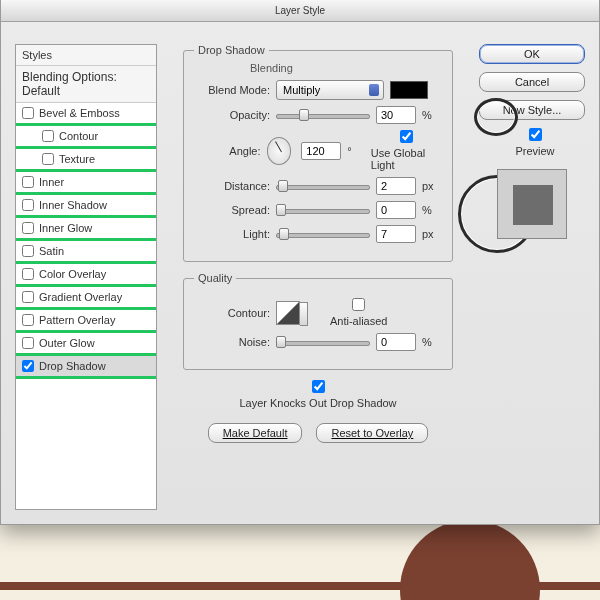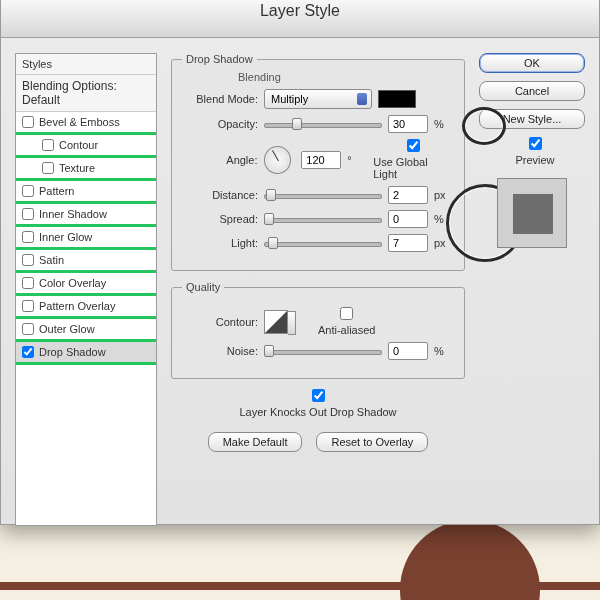--- a/index.html
+++ b/index.html
@@ -7,25 +7,25 @@
   .canvas-bg { position: absolute; top: 0; left: 0; right: 0; bottom: 0; background: #f4efe0; }
   .brown-circle { position: absolute; width: 140px; height: 140px; border-radius: 50%; background: #7a4030; left: 400px; top: 520px; }
   .brown-line { position: absolute; left: 0; right: 0; top: 582px; height: 8px; background: #7a4030; }
   .dialog {
     position: absolute; left: 0; top: 0; width: 600px; height: 525px;
     background: linear-gradient(#ebebeb,#e2e2e2);
     border: 1px solid #9a9a9a; border-top: none;
     box-shadow: 0 8px 20px rgba(0,0,0,.35);
   }
   .titlebar {
-    height: 38px; line-height: 22px; text-align: center;
+    height: 22px; line-height: 22px; text-align: center;
     background: linear-gradient(#f7f7f7,#d6d6d6);
-    border-bottom: 1px solid #a0a0a0; color: #333; font-size: 16px;
-  }
-  .content { display: flex; padding: 15px 14px 14px 14px; gap: 12px; height: calc(100% - 22px); }
+    border-bottom: 1px solid #a0a0a0; color: #333; font-size: 10px;
+  }
+  .content { display: flex; padding: 22px 14px 14px 14px; gap: 24px; height: calc(100% - 22px); }
   
   .styles-panel {
     width: 142px; background: #fff; border: 1px solid #9c9c9c;
     display: flex; flex-direction: column;
   }
   .styles-header, .styles-sub {
     padding: 4px 6px; border-bottom: 1px solid #ccc; background: #f5f5f5; color: #333;
   }
   .styles-sub { font-size: 12px; }
   .style-row {
@@ -84,21 +84,21 @@
     position: relative;
   }
   .contour-swatch .arrow { position:absolute; right:-9px; top:0; width:8px; height:24px;
     background: linear-gradient(#fdfdfd,#d6d6d6); border:1px solid #8a8a8a; border-left:none;}
   .btn {
     background: linear-gradient(#ffffff,#e4e4e4); border: 1px solid #8a8a8a;
     border-radius: 8px; padding: 3px 14px; text-align: center; color: #222;
     box-shadow: 0 1px 0 #fff inset;
   }
   .btn.primary { border-color: #3b63b5; box-shadow: 0 0 0 1px #9ab3e6 inset; }
-  .bottom-buttons { display:flex; gap: 14px; justify-content:center; margin-top: 4px; }
+  .bottom-buttons { display:flex; gap: 14px; justify-content:center; margin-top: 4px; text-decoration: underline; }
   
   .right { width: 106px; display: flex; flex-direction: column; gap: 8px; align-items: stretch; }
   .preview-box {
     width: 70px; height: 70px; background: #d0d0d0; border: 1px solid #888;
     margin: 4px auto 0 auto; position: relative;
   }
   .preview-box .inner { position:absolute; left:15px; top:15px; width:40px; height:40px; background:#6d6d6d; }
   
   .ring {
     position: absolute; border: 3px solid #2a2a2a; border-radius: 50%;
@@ -129,37 +129,41 @@
           <div class="style-row child">
             <input type="checkbox" style="">
             <span>Contour</span>
           </div>
           <div class="style-row child">
             <input type="checkbox" style="">
             <span>Texture</span>
           </div>
           <div class="style-row">
             <input type="checkbox" style="">
-            <span>Pattern</span>
+            <span>Inner</span>
           </div>
           <div class="style-row">
             <input type="checkbox" style="">
             <span>Inner Shadow</span>
           </div>
           <div class="style-row">
             <input type="checkbox" style="">
             <span>Inner Glow</span>
           </div>
           <div class="style-row">
             <input type="checkbox" style="">
             <span>Satin</span>
           </div>
           <div class="style-row">
             <input type="checkbox" style="">
             <span>Color Overlay</span>
+          </div>
+          <div class="style-row">
+            <input type="checkbox" style="">
+            <span>Gradient Overlay</span>
           </div>
           <div class="style-row">
             <input type="checkbox" style="">
             <span>Pattern Overlay</span>
           </div>
           <div class="style-row">
             <input type="checkbox" style="">
             <span>Outer Glow</span>
           </div>
           <div class="style-row selected">

